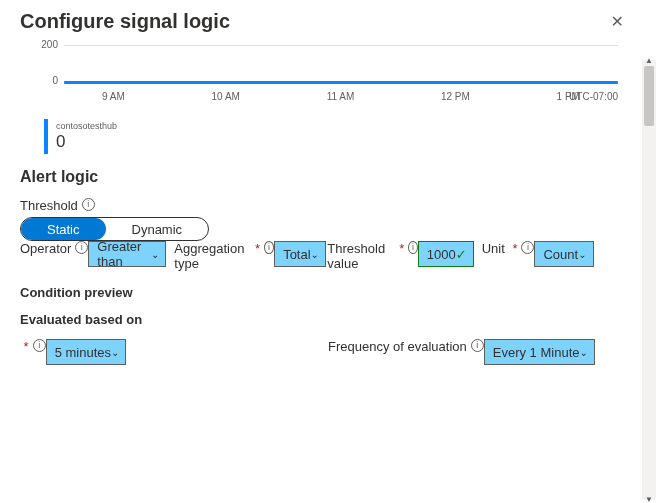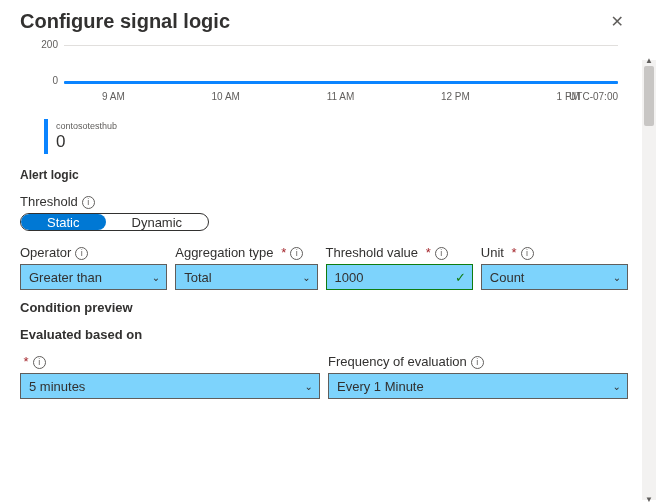--- a/index.html
+++ b/index.html
@@ -114,29 +114,29 @@
   .legend {
     margin: 4px 10px 14px 24px;
     border-left: 4px solid #0a84ff;
     padding: 2px 0 2px 8px;
   }
   .legend .l1 { font-size: 10px; color: #605e5c; }
   .legend .l2 { font-size: 9px; color: #605e5c; }
   .legend .l3 { font-size: 17px; font-weight: 400; color: #323130; margin-top:1px; }
 
   .section-title {
-    font-size: 12px;
+    font-size: 16px;
     font-weight: 600;
     margin: 12px 0 12px 0;
   }
   .field-label {
     font-size: 13px;
     color: #323130;
     display: flex;
-    align-items: flex-end;
+    align-items: flex-start;
     gap: 4px;
     margin-bottom: 4px;
   }
   .req { color: #a4262c; }
   .info-icon {
     display: inline-flex;
     align-items: center;
     justify-content: center;
     width: 13px;
     height: 13px;
@@ -147,42 +147,41 @@
     color: #605e5c;
     font-style: normal;
   }
 
   
   .toggle {
     display: inline-flex;
     border: 1px solid #323130;
     border-radius: 14px;
     overflow: hidden;
-    height: 18px;
-    margin-bottom: 14px;
+    height: 24px;
   }
   .toggle .opt {
     padding: 3px 26px;
     font-size: 13px;
     cursor: pointer;
     display: flex;
     align-items: center;
   }
   .toggle .opt.active {
     background: #0078d4;
     color: #fff;
     border-radius: 13px;
   }
 
   .row {
     display: flex;
     gap: 8px;
     margin-bottom: 10px;
   }
-  .col { display: flex; flex-direction: column; }
+  .col { display: flex; flex-direction: row; }
   .col.op { width: 150px; }
   .col.agg { width: 145px; }
   .col.thr { width: 150px; }
   .col.unit { width: 150px; }
   .col.half { flex: 1; }
 
   .select {
     height: 26px;
     border: 1px solid #605e5c;
     display: flex;

